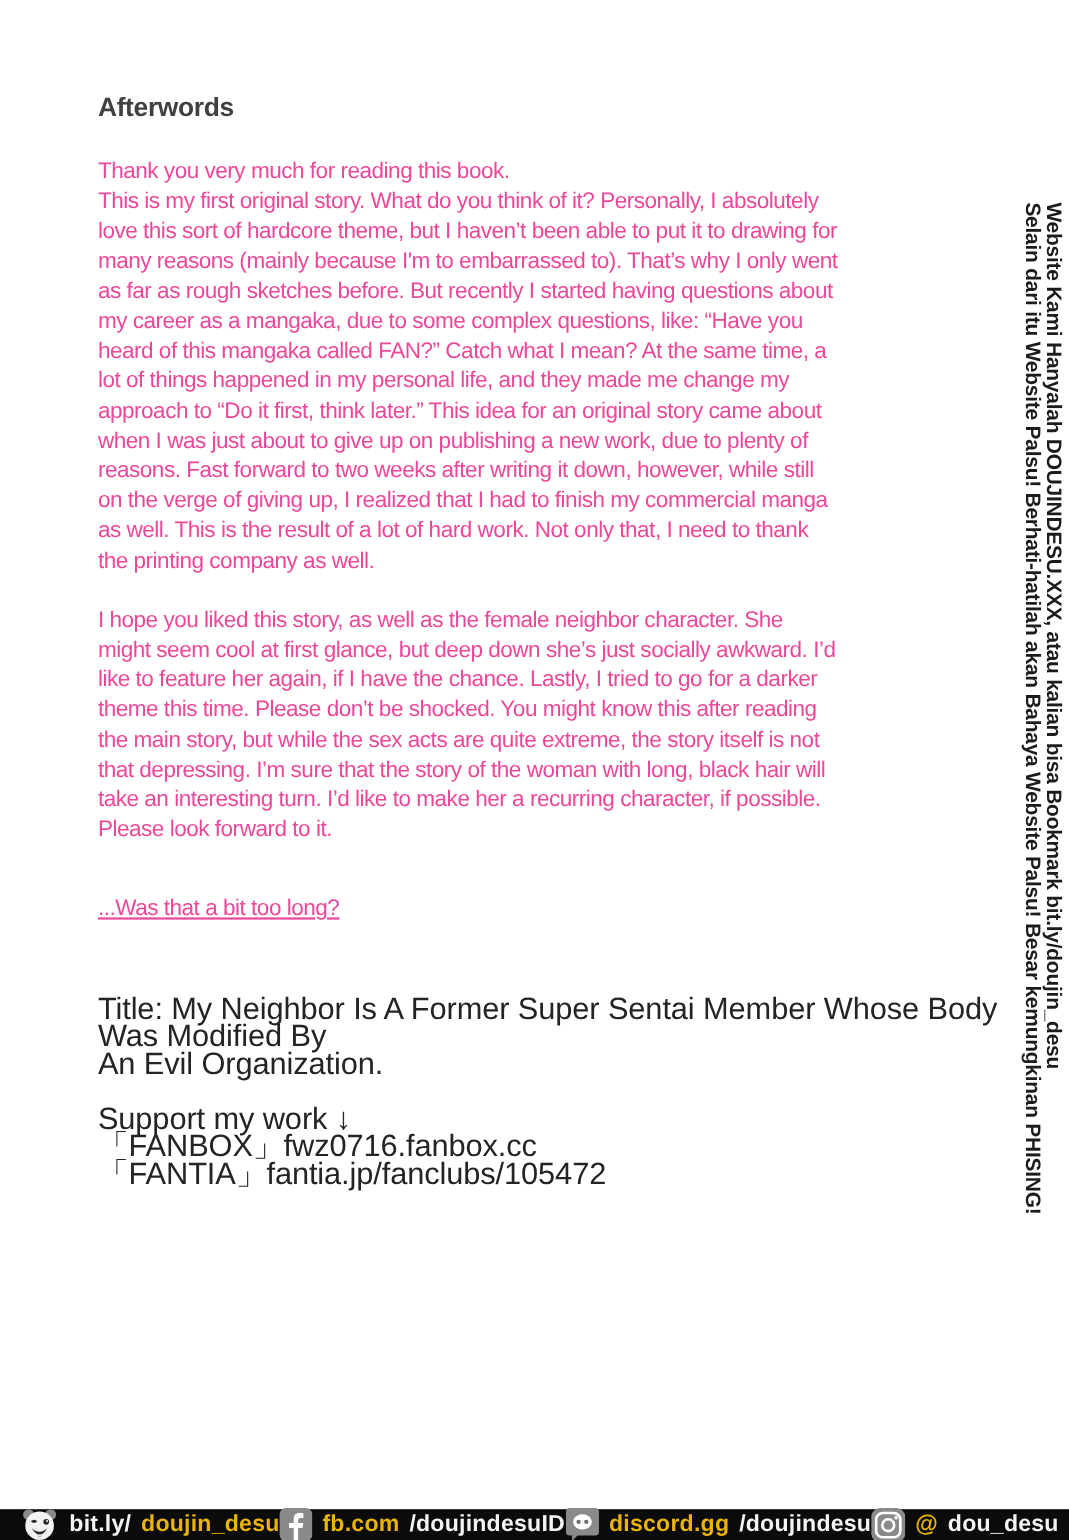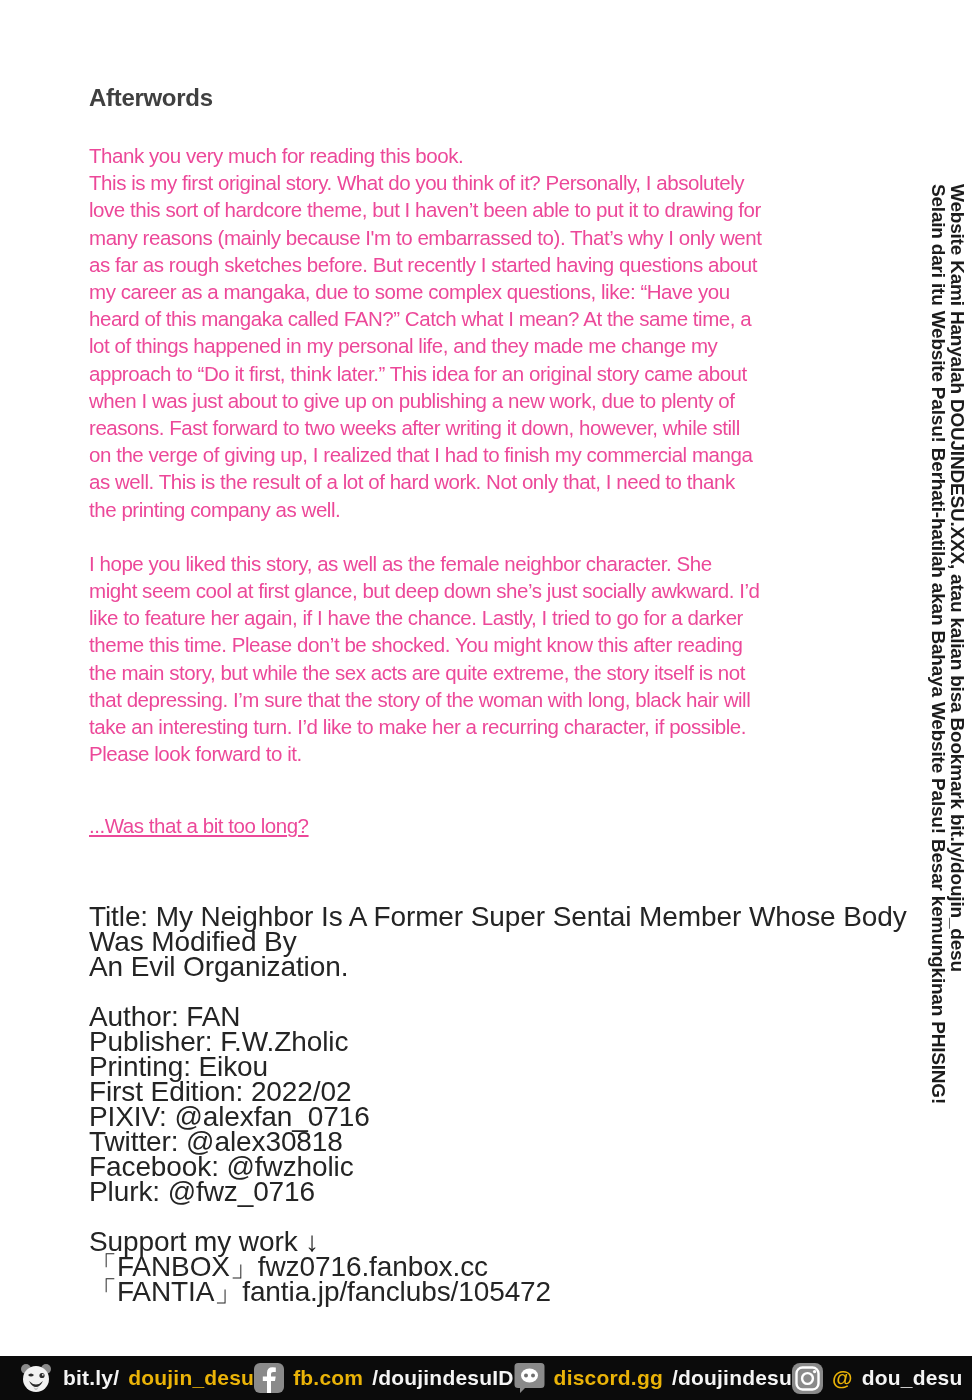--- a/index.html
+++ b/index.html
@@ -56,21 +56,21 @@
     line-height: 19.5px;
     font-weight: bold;
     letter-spacing: -0.2px;
     color: #1c1c1c;
     white-space: nowrap;
   }
 
   .footer-bar {
     position: absolute;
     left: 0; bottom: 0;
-    width: 972px; height: 44px;
+    width: 972px; height: 28px;
     background: #0b0b0b;
     display: flex;
     align-items: center;
     justify-content: space-between;
     padding: 0 18px;
     box-sizing: border-box;
   }
   .footer-link {
     display: flex;
     align-items: center;
@@ -110,28 +110,20 @@
 theme this time. Please don’t be shocked. You might know this after reading
 the main story, but while the sex acts are quite extreme, the story itself is not
 that depressing. I’m sure that the story of the woman with long, black hair will
 take an interesting turn. I’d like to make her a recurring character, if possible.
 Please look forward to it.</p>
   <p class="body-par closing">...Was that a bit too long?</p>
 
   <div class="meta">
     <p class="block">Title: My Neighbor Is A Former Super Sentai Member Whose Body Was Modified By
 An Evil Organization.</p>
-    <p class="block">Author: FAN
-Publisher: F.W.Zholic
-Printing: Eikou
-First Edition: 2022/02
-PIXIV: @alexfan_0716
-Twitter: @alex30818
-Facebook: @fwzholic
-Plurk: @fwz_0716</p>
     <p class="block">Support my work ↓
 「FANBOX」fwz0716.fanbox.cc
 「FANTIA」fantia.jp/fanclubs/105472</p>
   </div>
 </div>
 
 <div class="vertical-warning">
   <div>Website Kami Hanyalah DOUJINDESU.XXX, atau kalian bisa Bookmark bit.ly/doujin_desu</div>
   <div>Selain dari itu Website Palsu! Berhati-hatilah akan Bahaya Website Palsu! Besar kemungkinan PHISING!</div>
 </div>

